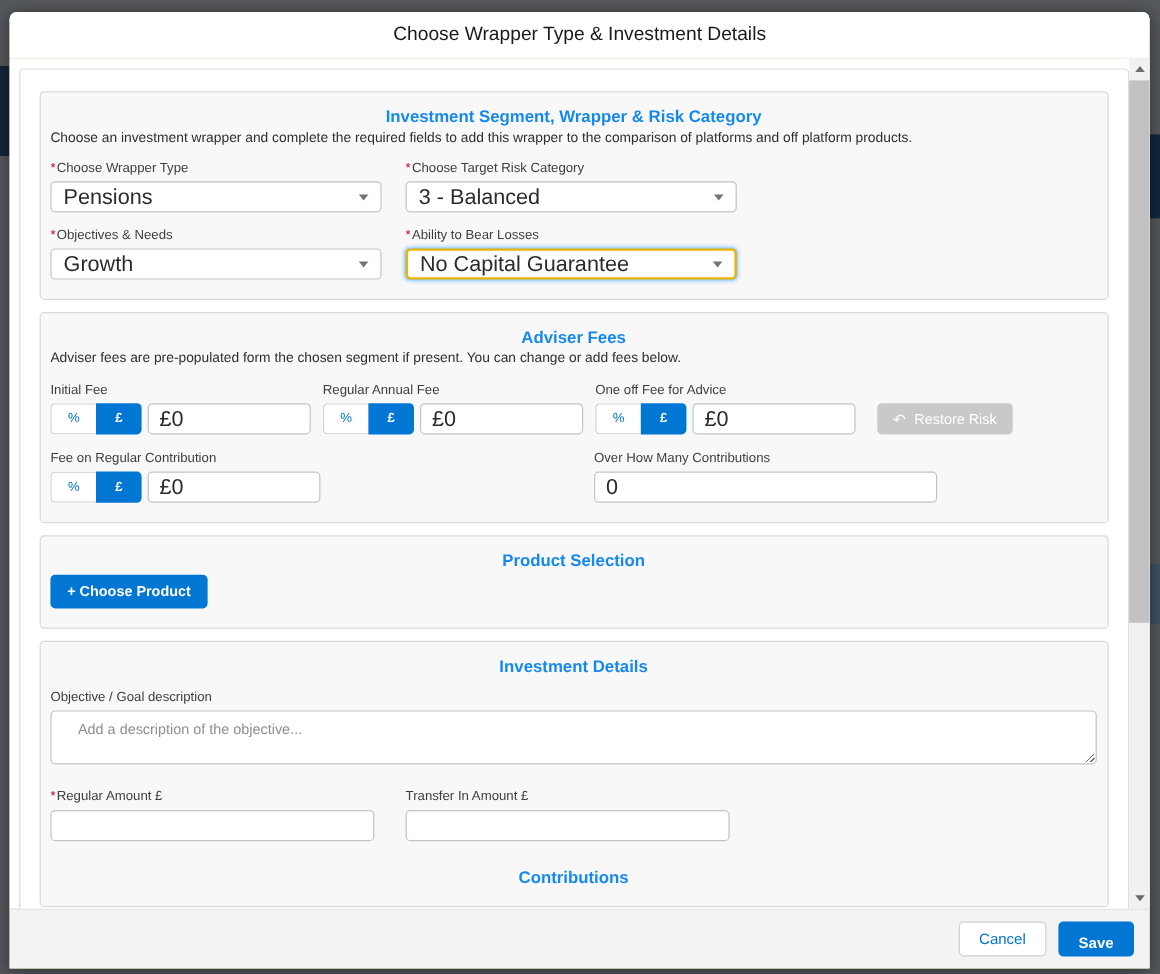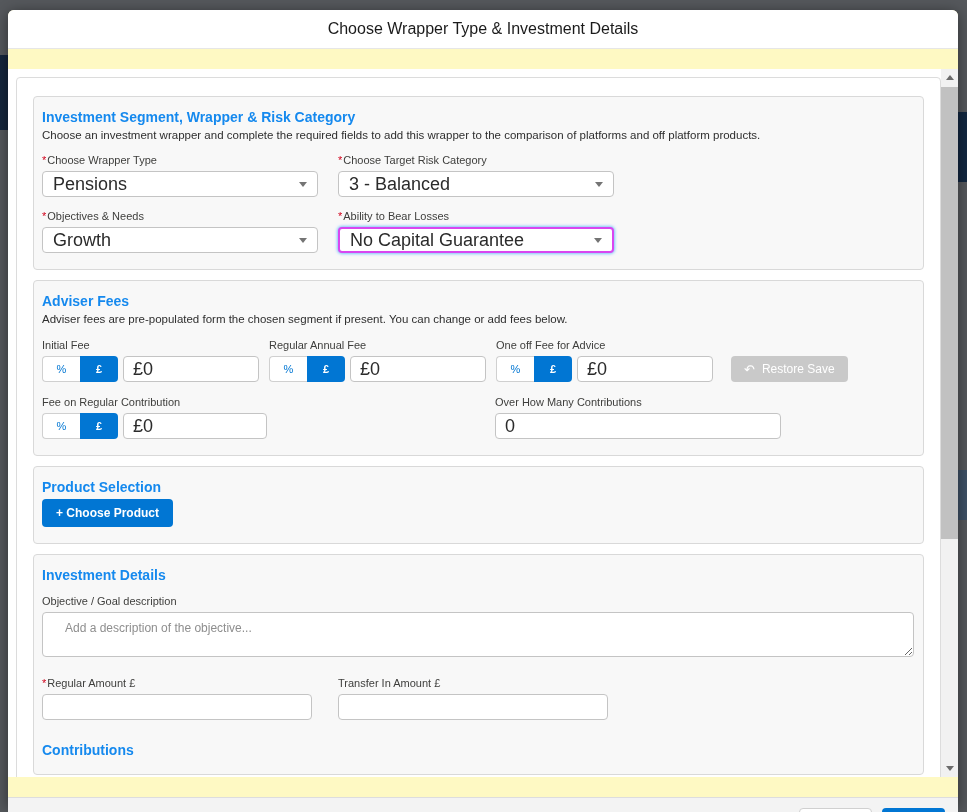--- a/index.html
+++ b/index.html
@@ -13,21 +13,21 @@
   .backdrop-patch { position: absolute; }
   .bp1 { left:0; top:55px; width:8px; height:75px; background:#16263c; }
   .bp2 { right:0; top:112px; width:9px; height:70px; background:#122740; }
   .bp3 { right:0; top:470px; width:9px; height:50px; background:#3e5166; }
 
   .modal {
     position: absolute; left: 8px; top: 10px;
     width: 950px; height: 797px;
     background: #fef9c3; border-radius: 6px 6px 0 0;
     box-shadow: 0 2px 14px rgba(0,0,0,.45);
-    display: flex; flex-direction: column; gap: 20px;
+    display: flex; flex-direction: column;
   }
   .modal-header {
     height: 39px; flex: 0 0 39px;
     border-bottom: 1px solid #e6e6e6;
     display: flex; align-items: center; justify-content: center;
     border-radius: 6px 6px 0 0; background: #fff;
   }
   .modal-title { font-size: 16px; color: #1b1b1b; font-weight: 400; }
 
   .modal-body { position: relative; height: 708px; flex: 0 0 708px; overflow: hidden; background: #fff; }
@@ -36,32 +36,32 @@
     position: absolute; left: 8px; top: 8px;
     width: 925px; height: 790px;
     background: #fff; border: 1px solid #dcdcdc; border-radius: 4px;
     padding: 18px 16px;
   }
 
   .section {
     background: #f8f8f8; border: 1px solid #d9d9d9; border-radius: 4px;
     padding: 12px 9px 16px 8px; margin-bottom: 10px;
   }
-  .section-title { font-size: 14px; font-weight: 700; color: #1589ee; margin-bottom: 4px; }
+  .section-title { font-size: 14px; font-weight: 700; color: #1589ee; margin-bottom: 4px; text-align: center; }
   .section-desc { font-size: 11.5px; color: #2e2e2e; margin-bottom: 2px; }
 
   .field-label { font-size: 11px; color: #3e3e3c; margin-bottom: 5px; display: block; }
   .req { color: #d0021b; margin-right: 1px; }
 
   .control, .tinput {
     height: 26px; background: #fff; border: 1px solid #c4c4c4; border-radius: 4px;
     font-size: 18px; color: #2b2b2b;
   }
   .select { display: flex; align-items: center; justify-content: space-between; padding: 0 10px; cursor: pointer; }
-  .select.focused { border: 2px solid #d946ef; box-shadow: 0 0 3px 1px rgba(27,150,255,.55); }
+  .select.focused { border: 2px solid #eab308; box-shadow: 0 0 3px 1px rgba(27,150,255,.55); }
   .chevron { width: 0; height: 0; border-left: 4.5px solid transparent; border-right: 4.5px solid transparent; border-top: 5px solid #747474; }
   .tinput { padding: 0 9px; width: 100%; font-family: "Liberation Sans", sans-serif; }
   .tinput:disabled, .tinput.disabled { background: #ececec; color: #444; }
 
   .row { display: flex; }
   .seg-row { gap: 20px; margin-top: 13px; }
   .seg-field { width: 276px; }
 
   .fee-row1 { margin-top: 14px; align-items: flex-end; }
   .fee-row2 { margin-top: 14px; align-items: flex-end; }
@@ -219,21 +219,21 @@
             <div class="fee-controls">
               <div class="toggle">
                 <div class="toggle-btn toggle-pct">%</div>
                 <div class="toggle-btn toggle-gbp">£</div>
               </div>
               <input class="tinput fee-input" value="£0" style="">
             </div>
           </div>
           <button class="restore-btn" disabled="">
             <span class="restore-icon">↶</span>
-            <span>Restore Save</span>
+            <span>Restore Risk</span>
           </button>
         </div>
 
         <div class="row fee-row2">
           <div class="fee-field">
             <span class="field-label">Fee on Regular Contribution</span>
             <div class="fee-controls">
               <div class="toggle">
                 <div class="toggle-btn toggle-pct">%</div>
                 <div class="toggle-btn toggle-gbp">£</div>

